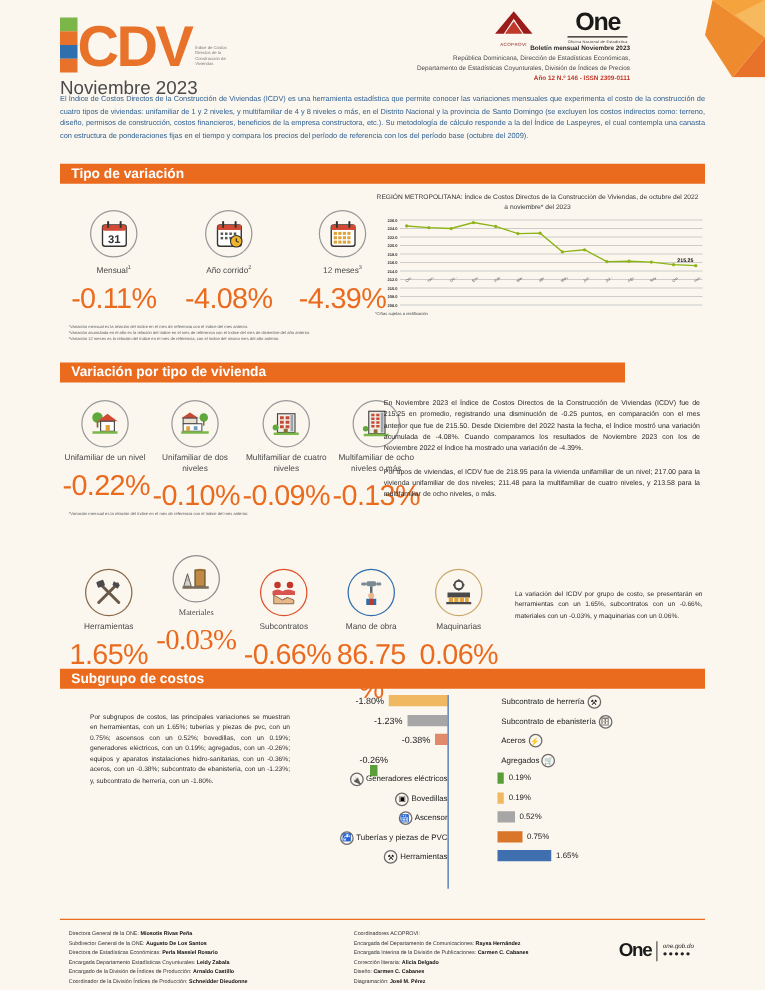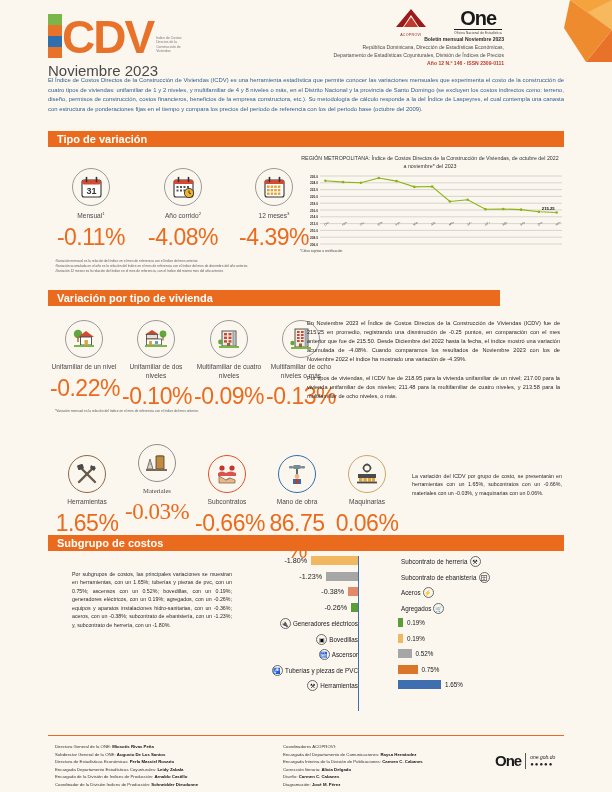--- a/index.html
+++ b/index.html
@@ -520,21 +520,21 @@
         <div style="width: 118px; display: flex; align-items: center; justify-content: flex-end;">
           <span class="sg-val">-0.38%</span>
           <div class="sg-bar" style="width: 9.88px; background: rgb(224, 138, 106);"></div>
         </div>
         <div style="display: flex; align-items: center; margin-left: 3px;">
           <span class="sg-name">Aceros</span>
           <span class="sg-ic">⚡</span>
         </div>
       </div>
       <div class="sg-row">
-        <div style="width: 118px; display: flex; align-items: center; justify-content: flex-end;">
+        <div style="width: 118px; display: flex; align-items: center; justify-content: flex-end; flex-direction: column;">
           <span class="sg-val">-0.26%</span>
           <div class="sg-bar" style="width: 6.76px; background: rgb(90, 158, 58);"></div>
         </div>
         <div style="display: flex; align-items: center; margin-left: 3px;">
           <span class="sg-name">Agregados</span>
           <span class="sg-ic">🛒</span>
         </div>
       </div>
       <div class="sg-row">
         <div style="width: 118px; display: flex; align-items: center; justify-content: flex-end;">

